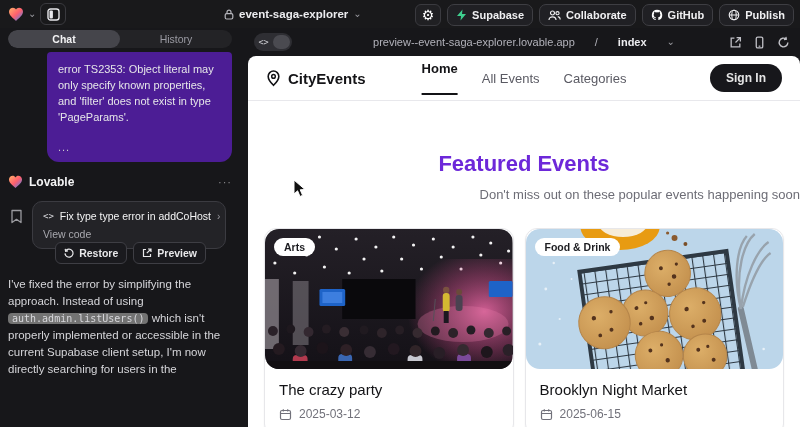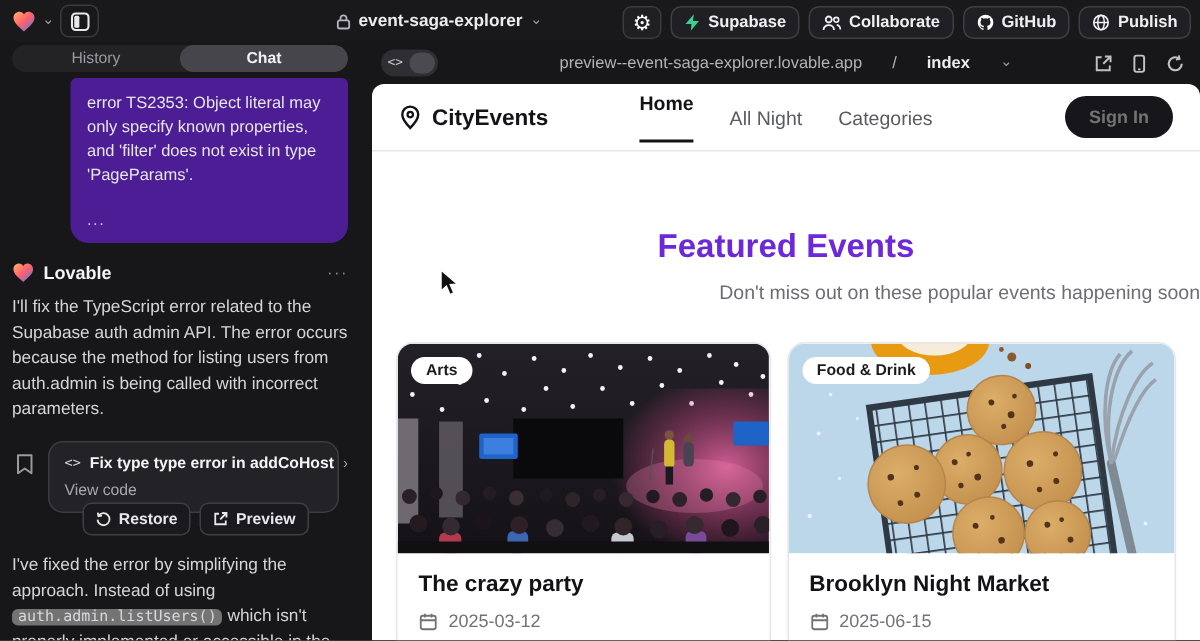--- a/index.html
+++ b/index.html
@@ -29,21 +29,21 @@
           font-size:11px;line-height:1.46;color:#e6e6e9;}
   .bubble .dots{margin-top:14px;color:#c8c8cc;letter-spacing:1px;}
   .lov-row{display:flex;align-items:center;gap:6px;margin:13px 0 8px;}
   .lov-name{font-size:12px;font-weight:bold;color:#f4f4f5;}
   .lov-row .more{margin-left:auto;color:#8a8a8e;font-size:11px;letter-spacing:1px;cursor:pointer;}
   .para{font-size:11.5px;line-height:1.48;color:#d6d6da;margin:0 0 10px;}
   .fix-row{display:flex;align-items:flex-start;gap:9px;margin:12px 0 0 2px;}
   .fix-card{flex:1;max-width:172px;background:#232327;border:1px solid #3b3b41;border-radius:10px;
             padding:8px 10px;cursor:pointer;}
   .fix-title-row{display:flex;align-items:center;gap:6px;}
-  .fix-title{font-size:10.5px;font-weight:bold;color:#f4f4f5;white-space:nowrap;}
+  .fix-title{font-size:10.5px;font-weight:normal;color:#f4f4f5;white-space:nowrap;}
   .fix-code{font-size:9px;color:#d8d8dc;}
   .fix-chev{margin-left:auto;color:#9a9aa0;font-size:10px;}
   .fix-view{font-size:10.5px;color:#a8a8ae;margin-top:6px;}
   .rp-row{display:flex;justify-content:flex-end;gap:6px;margin:-7px 26px 0 0;position:relative;z-index:2;}
   .sm-btn{display:flex;align-items:center;gap:5px;height:20px;padding:0 8px;background:#1a1a1e;
           border:1px solid #3e3e44;border-radius:6px;color:#e8e8ea;font-size:10.5px;font-weight:bold;cursor:pointer;}
   .inline-code{font-family:"DejaVu Sans Mono",monospace;font-size:10px;background:#737373;
                padding:0 4px;border-radius:4px;color:#d8d8dc;}
 
   
@@ -58,36 +58,36 @@
   .pv-icons{position:absolute;right:10px;display:flex;gap:11px;}
   .pv-icons svg{cursor:pointer;}
   .pv-content{position:absolute;top:28px;left:0;right:0;bottom:0;background:#fff;border-radius:8px 8px 0 0;overflow:hidden;}
 
   
   .site-header{position:relative;height:44px;border-bottom:1px solid #e8e8ec;display:flex;align-items:center;padding:0 18px;}
   .brand{display:flex;align-items:center;gap:7px;font-size:15px;font-weight:bold;color:#141417;cursor:pointer;}
   .site-nav{position:absolute;left:50%;transform:translateX(-50%);display:flex;gap:24px;align-items:center;}
   .nav-link{font-size:13px;color:#5a5a63;cursor:pointer;}
   .nav-link.active{color:#131316;font-weight:bold;border-bottom:2px solid #131316;padding-bottom:17px;}
-  .signin{margin-left:auto;background:#17171b;color:#737373;font-size:12px;font-weight:bold;border-radius:999px;
+  .signin{margin-left:auto;background:#17171b;color:#e5e5e5;font-size:12px;font-weight:bold;border-radius:999px;
           padding:7px 16px;cursor:pointer;}
   .hero{text-align:center;margin-top:50px;}
   .hero-title{font-size:22px;font-weight:bold;color:#6d28d9;}
   .hero-sub{font-size:13px;color:#6d6d76;margin-top:10px;text-align:right;}
   .cards{display:flex;gap:11px;padding:0 16px;margin-top:26px;}
   .card{background:#fff;border:1px solid #e7e7ea;border-radius:12px;overflow:hidden;cursor:pointer;
         box-shadow:0 1px 2px rgba(0,0,0,.05);position:relative;}
   .card.c1{width:250px;}
   .card.c2{width:260px;}
-  .card-img{position:relative;height:140px;overflow:hidden;}
+  .card-img{position:relative;height:140px;overflow:hidden;border-radius:14px;}
   .card-img svg{display:block;width:100%;height:100%;}
   .badge{position:absolute;top:9px;left:9px;background:#fff;border-radius:999px;padding:3px 10px;
          font-size:10.5px;font-weight:bold;color:#1c1c20;}
   .card-body{padding:10px 14px 14px;}
-  .card-title{font-size:15px;font-weight:bold;color:#131316;margin:2px 0 9px;}
+  .card-title{font-size:15px;font-weight:normal;color:#131316;margin:2px 0 9px;}
   .meta{display:flex;align-items:flex-end;gap:7px;font-size:12px;color:#71717a;margin-top:6px;}
 
   .cursor{position:absolute;left:293px;top:179px;z-index:50;pointer-events:none;}
 </style>
 </head>
 <body>
 
 <div id="app">
 
   <div class="topbar">
@@ -151,22 +151,22 @@
           <ellipse cx="6" cy="6" rx="2.2" ry="4.8" fill="none" stroke="#f0f0f2" stroke-width="1"></ellipse>
           <path d="M1.3 6 h9.4" stroke="#f0f0f2" stroke-width="1"></path>
         </svg>
         <span>Publish</span>
       </div>
     </div>
   </div>
 
   <div class="chat">
     <div class="tabs">
+      <div class="tab active">Chat</div>
       <div class="tab">History</div>
-      <div class="tab active">Chat</div>
     </div>
 
     <div class="bubble">
       <div>error TS2353: Object literal may only specify known properties, and 'filter' does not exist in type 'PageParams'.</div>
       <div class="dots">...</div>
     </div>
 
     <div class="lov-row">
       <svg width="15" height="14" viewBox="0 0 16 15">
         <defs>
@@ -175,21 +175,20 @@
               <stop offset="0.5" stop-color="#ff5f6d"></stop>
               <stop offset="1" stop-color="#3b82f6"></stop>
         </linearGradient>
           </defs>
         <path d="M8 14 C5 11 1 8.5 1 4.8 C1 2.3 3 .8 5 .8 C6.3 .8 7.4 1.5 8 2.6 C8.6 1.5 9.7 .8 11 .8 C13 .8 15 2.3 15 4.8 C15 8.5 11 11 8 14Z" fill="url(#hg2)"></path>
       </svg>
       <span class="lov-name">Lovable</span>
       <span class="more">···</span>
     </div>
 
-    <p class="para">I'll fix the TypeScript error related to the Supabase auth admin API. The error occurs because the method for listing users from auth.admin is being called with incorrect parameters.</p>
 
     <div class="fix-row">
       <svg width="13" height="15" viewBox="0 0 13 15" style="margin-top:8px;">
         <path d="M2 1.5 h9 v12 l-4.5-3.2 L2 13.5 Z" fill="none" stroke="#9a9a9f" stroke-width="1.3" stroke-linejoin="round"></path>
       </svg>
       <div class="fix-card">
         <div class="fix-title-row">
           <span class="fix-code mono">&lt;&gt;</span>
           <span class="fix-title">Fix type type error in addCoHost</span>
           <span class="fix-chev">›</span>
@@ -251,21 +250,21 @@
       <div class="site-header">
         <div class="brand">
           <svg width="15" height="17" viewBox="0 0 14 16">
             <path d="M7 1 a5 5 0 0 1 5 5 c0 3.2-3.2 6.6-5 8.4 C5.2 12.6 2 9.2 2 6 a5 5 0 0 1 5-5Z" fill="none" stroke="#131316" stroke-width="1.5"></path>
             <circle cx="7" cy="6" r="1.7" fill="none" stroke="#131316" stroke-width="1.4"></circle>
           </svg>
           <span>CityEvents</span>
         </div>
         <div class="site-nav">
           <span class="nav-link active">Home</span>
-          <span class="nav-link">All Night</span>
+          <span class="nav-link">All Events</span>
           <span class="nav-link">Categories</span>
         </div>
         <div class="signin">Sign In</div>
       </div>
 
       <div class="hero">
         <div class="hero-title">Featured Events</div>
         <div class="hero-sub">Don't miss out on these popular events happening soon</div>
       </div>
 

